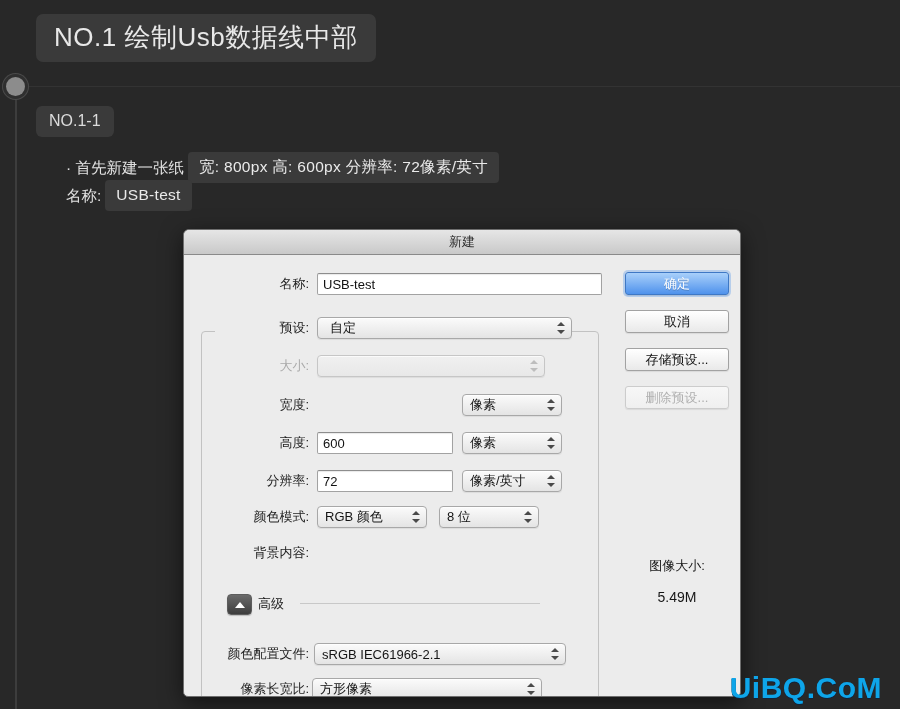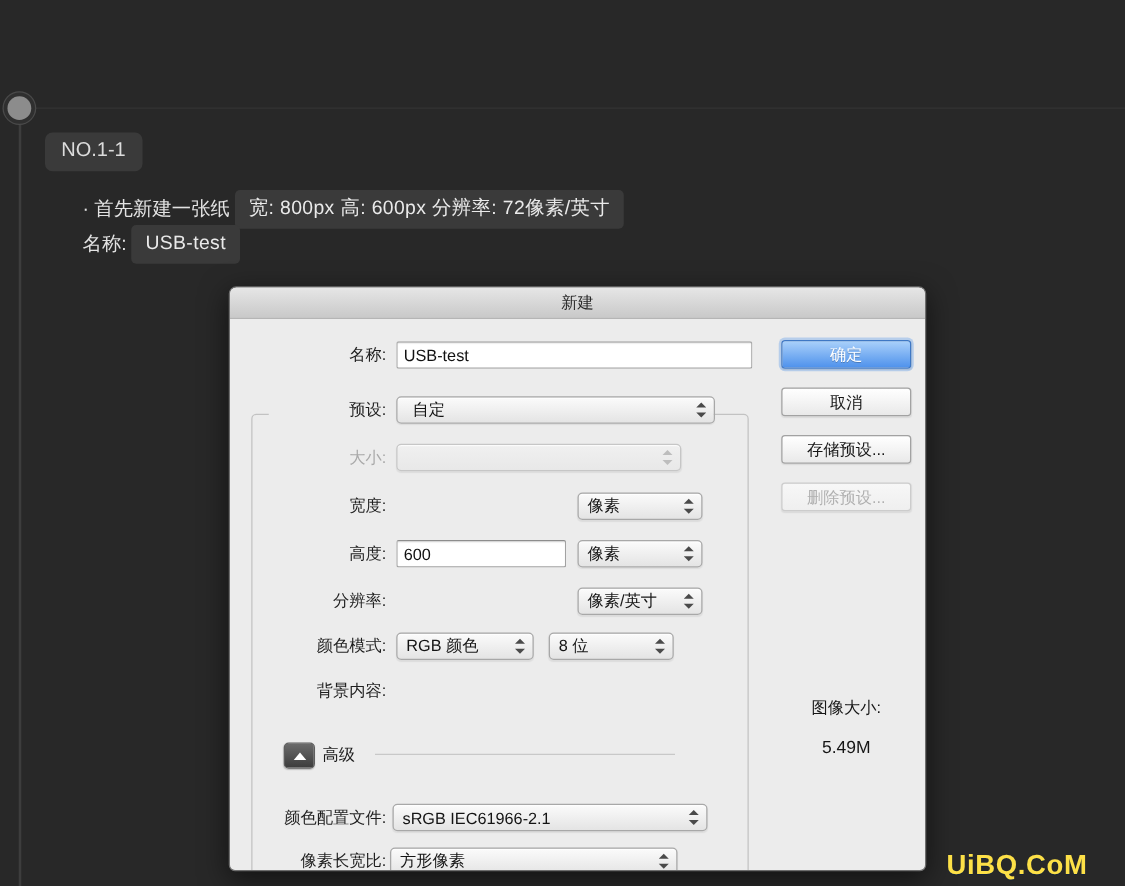--- a/index.html
+++ b/index.html
@@ -93,25 +93,25 @@
     vertical-align: middle;
     background: #3a3a3a;
     border-radius: 4px;
     padding: 7px 11px 8px 11px;
     color: #eaeaea;
     letter-spacing: 0.3px;
   }
 
   .watermark {
     position: absolute;
-    right: 30px;
+    right: 18px;
     bottom: 6px;
-    font-size: 22px;
+    font-size: 30px;
     font-weight: bold;
-    color: #fde047;
+    color: #0ea5e9;
     letter-spacing: 0.5px;
     text-shadow: 0 1px 0 #13233b;
     line-height: 1;
   }
 
   
   .ps-dialog {
     position: absolute;
     left: 183px;
     top: 229px;
@@ -318,20 +318,21 @@
 </style>
 </head>
 <body>
 
 <div id="page-root">
 
   <div class="timeline-rule"></div>
   <div class="timeline-line"></div>
   <div class="timeline-dot"></div>
 
+  <div class="tag-title">NO.1 绘制Usb数据线中部</div>
 
   <div class="tag-sub">NO.1-1</div>
 
   <div class="note-row note-line1">
     <span class="note-plain">· 首先新建一张纸</span><span class="note-chip">宽: 800px 高: 600px 分辨率: 72像素/英寸</span>
   </div>
 
   <div class="note-row note-line2">
     <span class="note-plain">名称:</span><span class="note-chip">USB-test</span>
   </div>
@@ -369,20 +370,21 @@
       </div>
 
       <div class="lbl" style="left:35px; top:178px; width:90px;">高度:</div>
       <div class="tf" style="left:133px; top:177px; width:136px;">600</div>
       <div class="popup" style="left:278px; top:177px; width:100px;">
         <span>像素</span>
         <span class="arrows"></span>
       </div>
 
       <div class="lbl" style="left:20px; top:216px; width:105px;">分辨率:</div>
+      <div class="tf" style="left:133px; top:215px; width:136px;">72</div>
       <div class="popup" style="left:278px; top:215px; width:100px;">
         <span>像素/英寸</span>
         <span class="arrows"></span>
       </div>
 
       <div class="lbl" style="left:20px; top:252px; width:105px;">颜色模式:</div>
       <div class="popup" style="left:133px; top:251px; width:110px;">
         <span>RGB 颜色</span>
         <span class="arrows"></span>
       </div>

